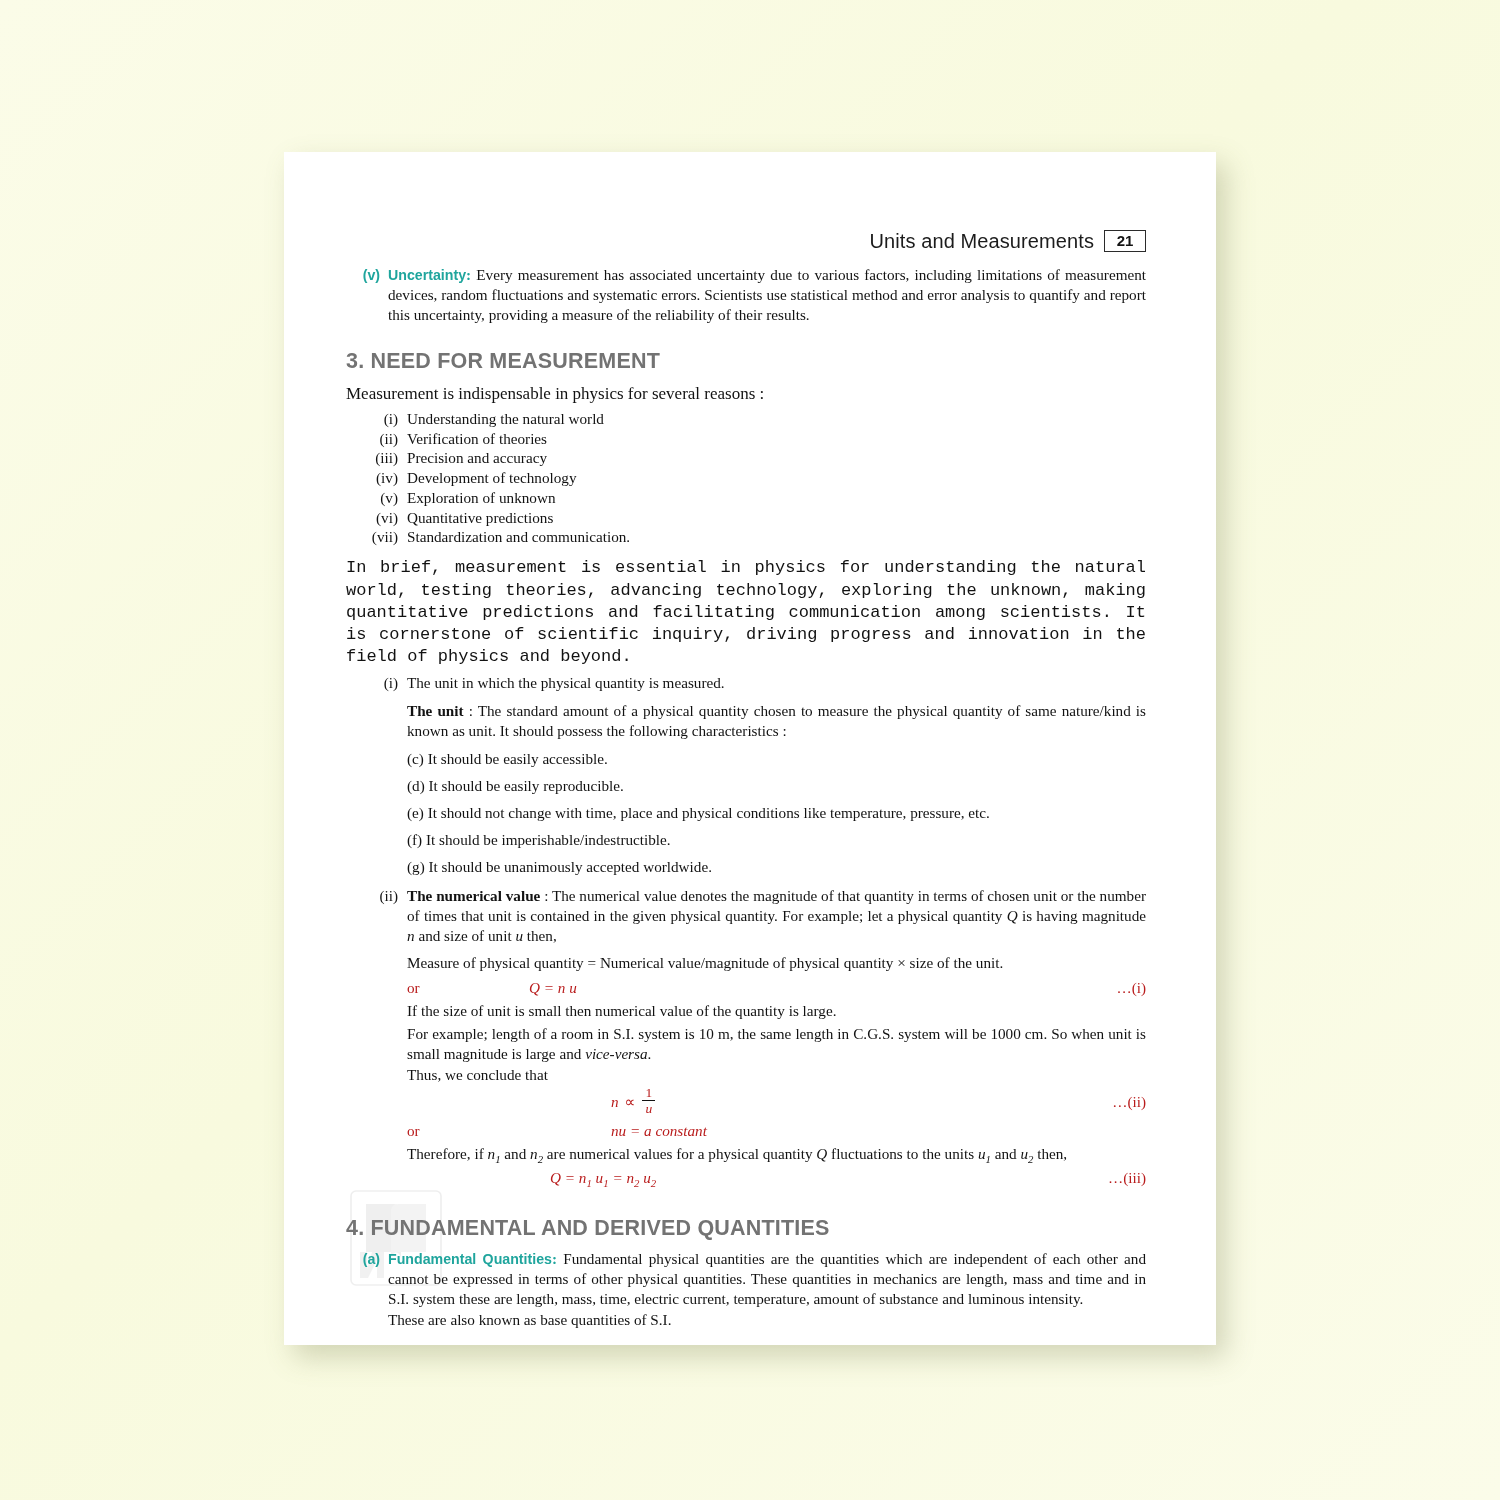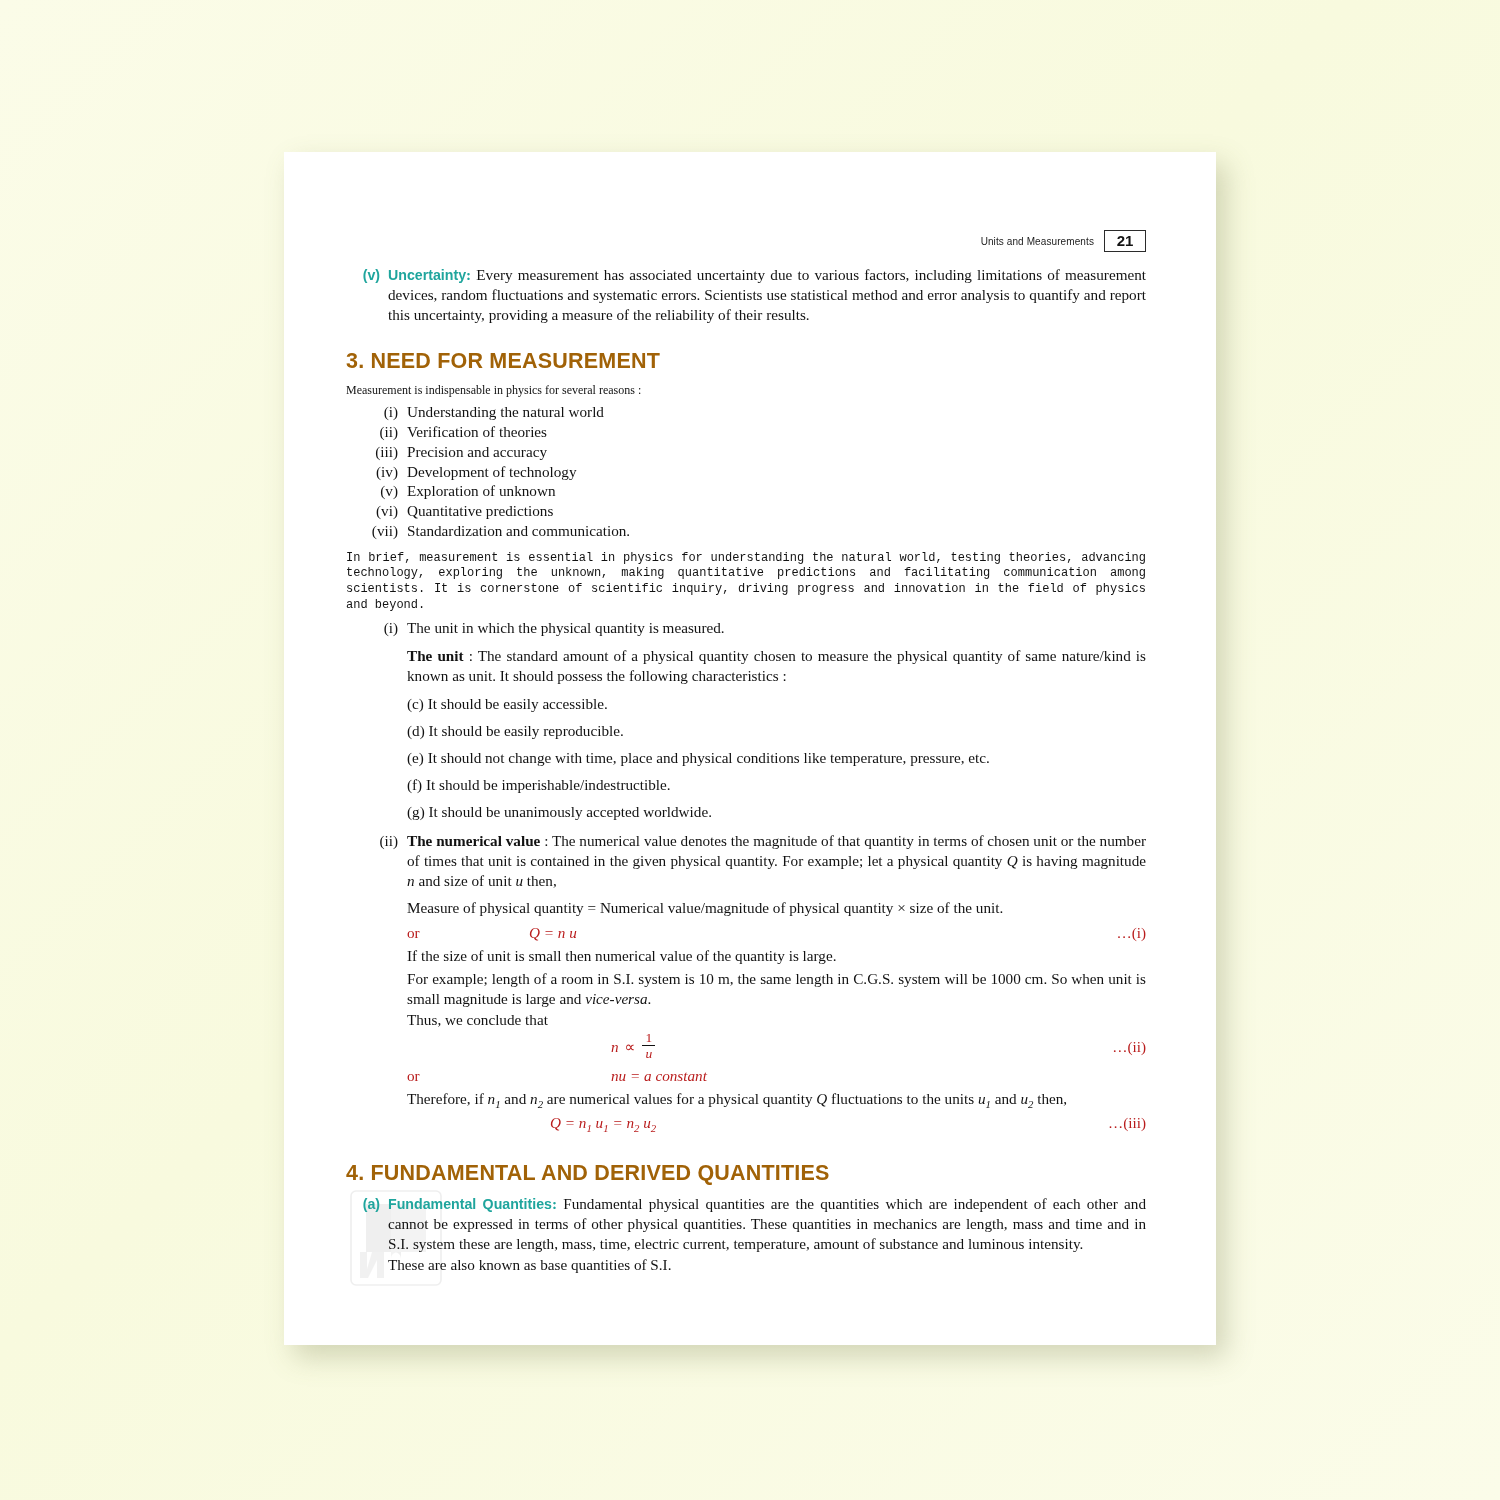--- a/index.html
+++ b/index.html
@@ -39,39 +39,39 @@
   
   .runhead {
     display: flex;
     justify-content: flex-end;
     align-items: center;
     gap: 10px;
     height: 26px;
   }
   .runhead-title {
     font-family: "Liberation Sans", sans-serif;
-    font-size: 10px;
+    font-size: 20px;
     color: #1c1c1c;
     letter-spacing: .1px;
   }
   .pagenum-box {
     border: 1.4px solid #2b2b2b;
     min-width: 26px;
     text-align: center;
     padding: 1px 7px 2px 7px;
     font-family: "Liberation Sans", sans-serif;
     font-weight: bold;
     font-size: 15px;
     color: #131313;
     line-height: 1.15;
   }
 
   
   .para {
-    font-size: 12px;
+    font-size: 17px;
     line-height: 1.31;
     color: #121212;
     text-align: justify;
     margin: 0;
   }
   .para.left { text-align: left; }
 
   .lead-in-teal {
     color: #1fa59d;
     font-family: "Liberation Sans", sans-serif;
@@ -100,21 +100,21 @@
     color: #121212;
     text-align: justify;
   }
   .hang > .body.left { text-align: left; }
 
   
   .sec-head {
     font-family: "Liberation Sans", sans-serif;
     font-weight: bold;
     font-size: 21.5px;
-    color: #a16207;
+    color: #737373;
     letter-spacing: .2px;
     margin: 0;
   }
 
   
   .roman-list { margin: 0; padding: 0; }
   .roman-row {
     display: flex;
     align-items: baseline;
   }

